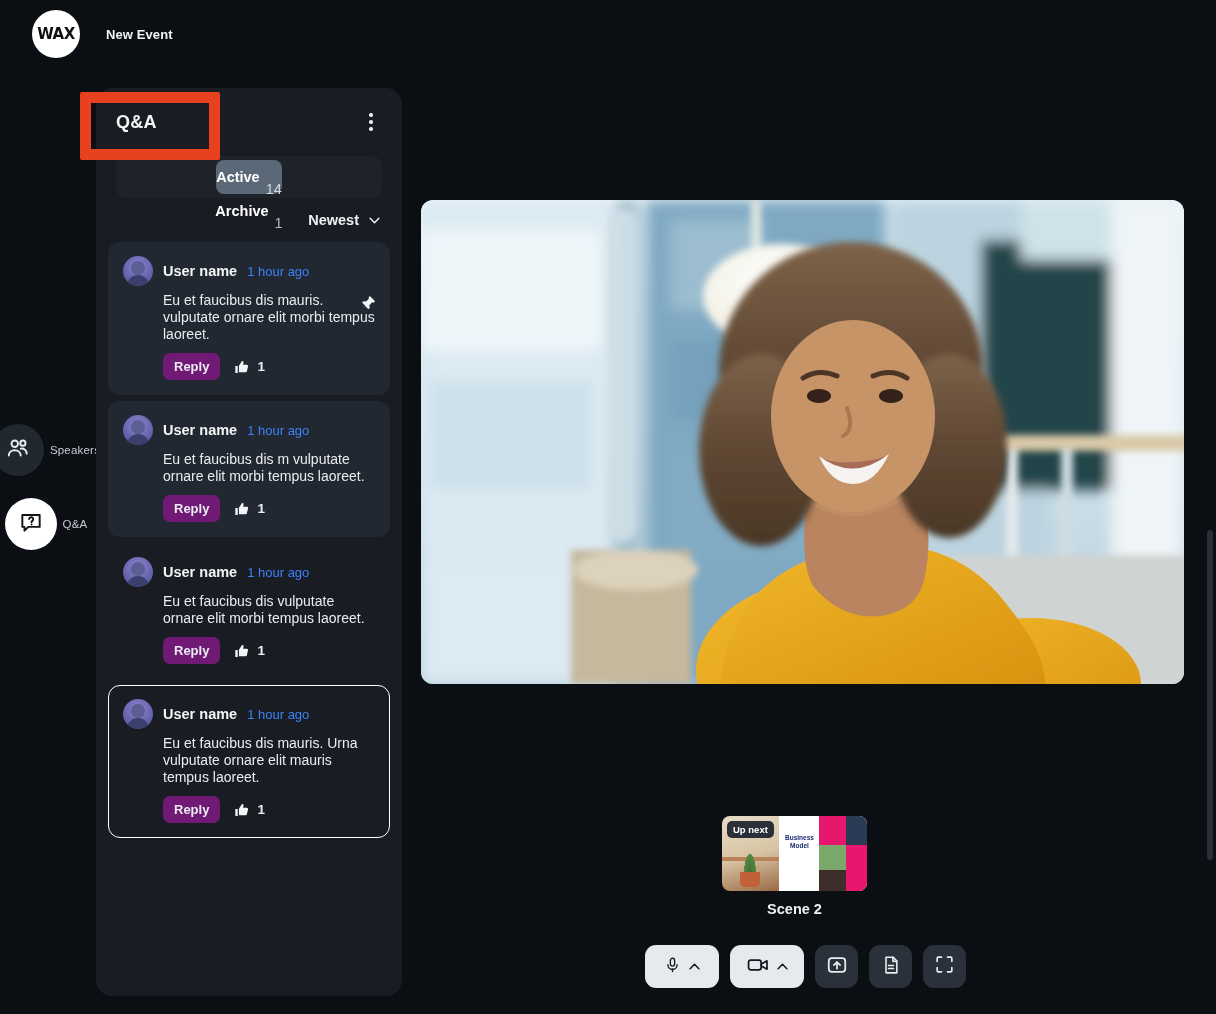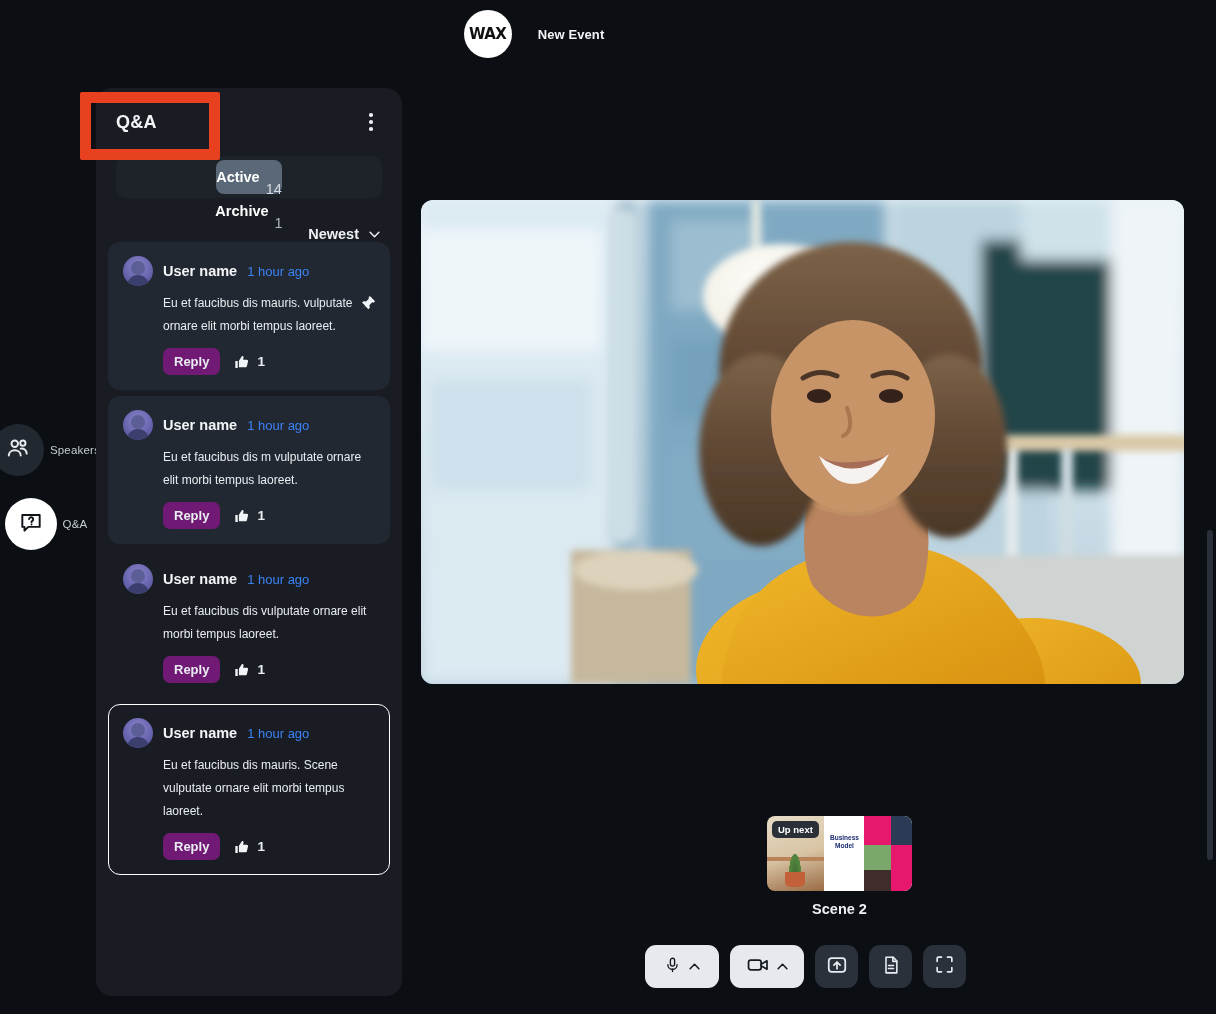--- a/index.html
+++ b/index.html
@@ -6,21 +6,21 @@
   * { box-sizing: border-box; margin: 0; padding: 0; }
   html, body {
     width: 1216px; height: 1014px;
     background: #0b0e12;
     font-family: "Liberation Sans", sans-serif;
     overflow: hidden;
   }
   .app { position: relative; width: 1216px; height: 1014px; background: #0b0e12; }
 
   
-  .topbar { position: absolute; left: 0; top: 0; width: 1044px; height: 68px; display: flex; align-items: center; justify-content: center; }
+  .topbar { position: absolute; left: 8px; top: 0; width: 1044px; height: 68px; display: flex; align-items: center; }
   .logo {
     width: 48px; height: 48px; border-radius: 50%; background: #fff;
     margin-left: 24px; display: flex; align-items: center; justify-content: center;
     color: #111; font-weight: 700; font-size: 15px; letter-spacing: -0.5px;
     font-family: "DejaVu Sans", sans-serif;
   }
   .event-title { margin-left: 26px; color: #f2f4f6; font-size: 13px; font-weight: 700; letter-spacing: .1px; }
 
   
   .rail { position: absolute; left: 20px; top: 424px; width: 52px; display: flex; flex-direction: column; align-items: center; gap: 22px; }
@@ -40,48 +40,48 @@
   .kebab { width: 26px; height: 26px; display: flex; flex-direction: column; align-items: center; justify-content: center; gap: 3.5px; cursor: pointer; }
   .kebab i { width: 3.5px; height: 3.5px; border-radius: 50%; background: #e9edf1; display: block; }
 
   .tabs { margin: 0 20px; height: 42px; background: #1e232a; border-radius: 10px; display: flex; align-items: center; padding: 4px; flex-direction: column; }
   .tab { flex: 1; height: 34px; border-radius: 8px; display: flex; align-items: center; justify-content: center; gap: 6px; cursor: pointer; font-size: 14.5px; }
   .tab.selected { background: #5b6877; }
   .tab .tlabel { color: #fff; font-weight: 700; }
   .tab .tcount { color: #aeb6c0; font-weight: 400; margin-top: 24px; }
   .tab.selected .tcount { color: #d4dae1; }
 
-  .sortrow { height: 44px; display: flex; align-items: flex-end; justify-content: flex-end; padding-right: 22px; }
+  .sortrow { height: 44px; display: flex; align-items: center; justify-content: flex-end; padding-right: 22px; }
   .sortbtn { display: flex; align-items: center; gap: 10px; cursor: pointer; color: #eef1f4; font-size: 14.5px; font-weight: 700; }
   .chev { width: 11px; height: 7px; }
 
   .qa-list { padding: 0 12px 16px 12px; display: flex; flex-direction: column; gap: 6px; }
   .qa-card { border-radius: 12px; padding: 13px 14px 14px 14px; background: transparent; border: 1.5px solid transparent; }
   .qa-card.raised { background: #222831; }
   .qa-card.focused { border-color: #ffffff; }
   .card-head { display: flex; align-items: center; gap: 10px; }
   .avatar { width: 30px; height: 30px; border-radius: 50%; flex: 0 0 30px;
     background: radial-gradient(circle at 50% 34%, #8a84c9 0%, #6f6bb5 45%, #4a4d8f 100%);
     position: relative; overflow: hidden; }
   .avatar::before { content: ""; position: absolute; left: 8px; top: 5px; width: 14px; height: 14px; border-radius: 50%; background: #5c5f95; }
   .avatar::after { content: ""; position: absolute; left: 4px; bottom: 0; width: 22px; height: 11px; border-radius: 11px 11px 0 0; background: #3b3f6d; }
   .uname { color: #f3f5f7; font-size: 14.5px; font-weight: 700; }
   .utime { color: #3b82f6; font-size: 13px; }
   .card-body { margin-left: 40px; margin-top: 6px; position: relative; }
-  .ctext { color: #e9edf1; font-size: 12px; line-height: 23px; max-width: 222px; }
+  .ctext { color: #e9edf1; font-size: 14px; line-height: 17px; max-width: 222px; }
   .pin { position: absolute; right: -2px; top: 2px; width: 18px; height: 18px; cursor: pointer; }
   .card-actions { margin-left: 40px; margin-top: 10px; display: flex; align-items: center; gap: 14px; }
   .reply { background: #701a75; color: #e9edf1; font-size: 13px; font-weight: 700; border: 0; border-radius: 7px; padding: 6px 11px; cursor: pointer; font-family: inherit; }
   .likes { display: flex; align-items: center; gap: 7px; cursor: pointer; }
   .likes .cnt { color: #e9edf1; font-size: 13.5px; font-weight: 700; }
 
   
   .video { position: absolute; left: 421px; top: 200px; width: 763px; height: 484px; border-radius: 12px; overflow: hidden; background: #20405a; }
   .vbg { position: absolute; inset: 0; }
-  .scene-wrap { position: absolute; left: 767px; top: 816px; width: 145px; text-align: center; }
+  .scene-wrap { position: absolute; left: 722px; top: 816px; width: 145px; text-align: center; }
   .scene-thumb { width: 145px; height: 75px; border-radius: 8px; overflow: hidden; display: flex; position: relative; background: #111; }
   .scene-left { width: 57px; position: relative; background: linear-gradient(165deg,#e8dcc8 0%, #d8c4a4 52%, #9a6b45 100%); }
   .scene-left .shelf { position: absolute; left: 0; right: 0; top: 41px; height: 4px; background: #b9835a; }
   .scene-left .pot { position: absolute; left: 18px; bottom: 4px; width: 20px; height: 15px; background: #c2603a; border-radius: 0 0 5px 5px; }
   .scene-left .plant { position: absolute; left: 22px; bottom: 17px; width: 12px; height: 20px; background: radial-gradient(ellipse at 50% 100%, #3f6b34 0%, #56893f 70%, transparent 72%); }
   .scene-right { flex: 1; position: relative; background: #fff; display: grid; grid-template-columns: 46% 30% 24%; grid-template-rows: 38% 34% 28%; }
   .sc { width: 100%; height: 100%; }
   .slide-txt { position: absolute; left: 6px; top: 18px; font-size: 6.5px; font-weight: 700; color: #1a2b6d; line-height: 8px; }
   .upnext { position: absolute; left: 5px; top: 5px; background: #2b3038; color: #fff; font-size: 9.5px; font-weight: 700; border-radius: 5px; padding: 3px 6px; }
   .scene-label { margin-top: 10px; color: #eef1f4; font-size: 14.5px; font-weight: 700; }
@@ -225,21 +225,21 @@
             </span>
           </div>
         </div>
         <div class="qa-card focused">
           <div class="card-head">
             <div class="avatar"></div>
             <span class="uname">User name</span>
             <span class="utime">1 hour ago</span>
           </div>
           <div class="card-body">
-            <div class="ctext">Eu et faucibus dis mauris. Scene vulputate ornare elit morbi tempus laoreet.</div>
+            <div class="ctext">Eu et faucibus dis mauris. Urna vulputate ornare elit mauris tempus laoreet.</div>
           </div>
           <div class="card-actions">
             <button class="reply">Reply</button>
             <span class="likes">
               <svg width="16" height="16" viewBox="0 0 24 24" fill="#f2f5f7">
                 <path d="M2 10.6h3.6V21H2zM7.4 10.3 12 3.1c1.5-.3 2.5.7 2.3 2.1l-.6 3.4h5.5c1.3 0 2.2 1.1 1.9 2.3l-1.8 7.4c-.2 1-1.1 1.7-2.1 1.7H7.4z"></path>
               </svg>
               <span class="cnt">1</span>
             </span>
           </div>

